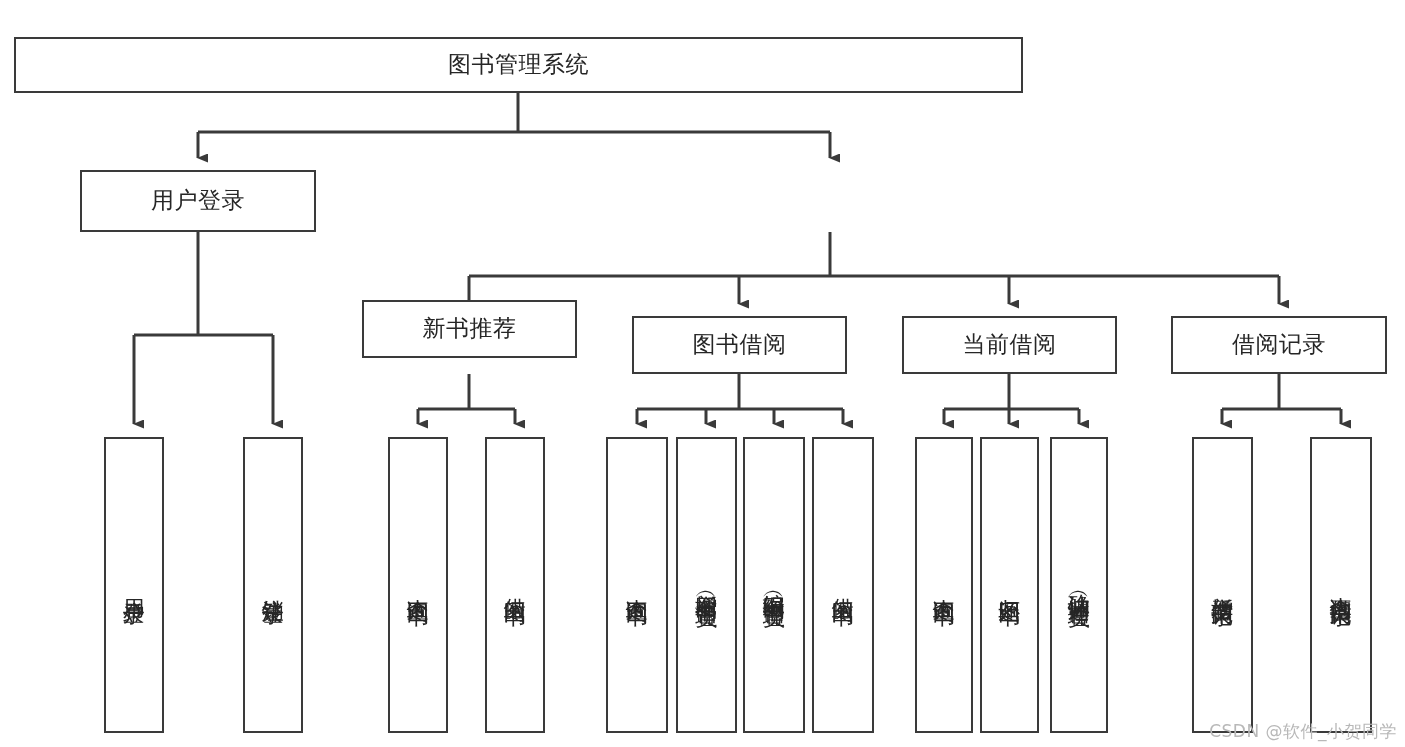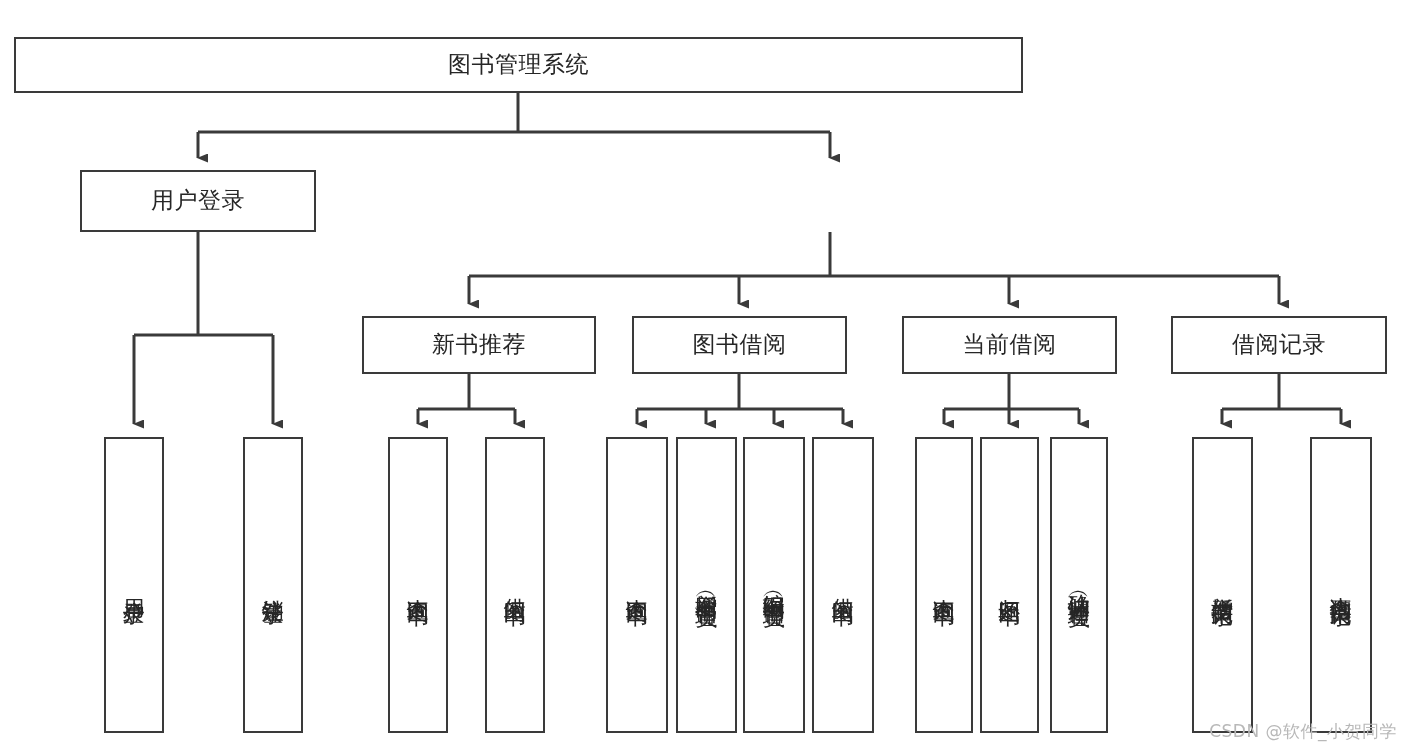--- a/index.html
+++ b/index.html
@@ -125,21 +125,21 @@
   </svg>
 
   <div class="node horiz" style="left:14px; top:12px; width:1009px; height:56px;margin-top:25px;">
     <span>图书管理系统</span>
   </div>
 
   <div class="node horiz" style="left:80px; top:170px; width:236px; height:62px;">
     <span>用户登录</span>
   </div>
 
-  <div class="node horiz" style="left:362px; top:316px; width:234px; height:58px;">
+  <div class="node horiz" style="left:362px; top:300px; width:215px; height:58px;">
     <span>新书推荐</span>
   </div>
   <div class="node horiz" style="left:632px; top:316px; width:215px; height:58px;">
     <span>图书借阅</span>
   </div>
   <div class="node horiz" style="left:902px; top:316px; width:215px; height:58px;">
     <span>当前借阅</span>
   </div>
   <div class="node horiz" style="left:1171px; top:316px; width:216px; height:58px;">
     <span>借阅记录</span>

